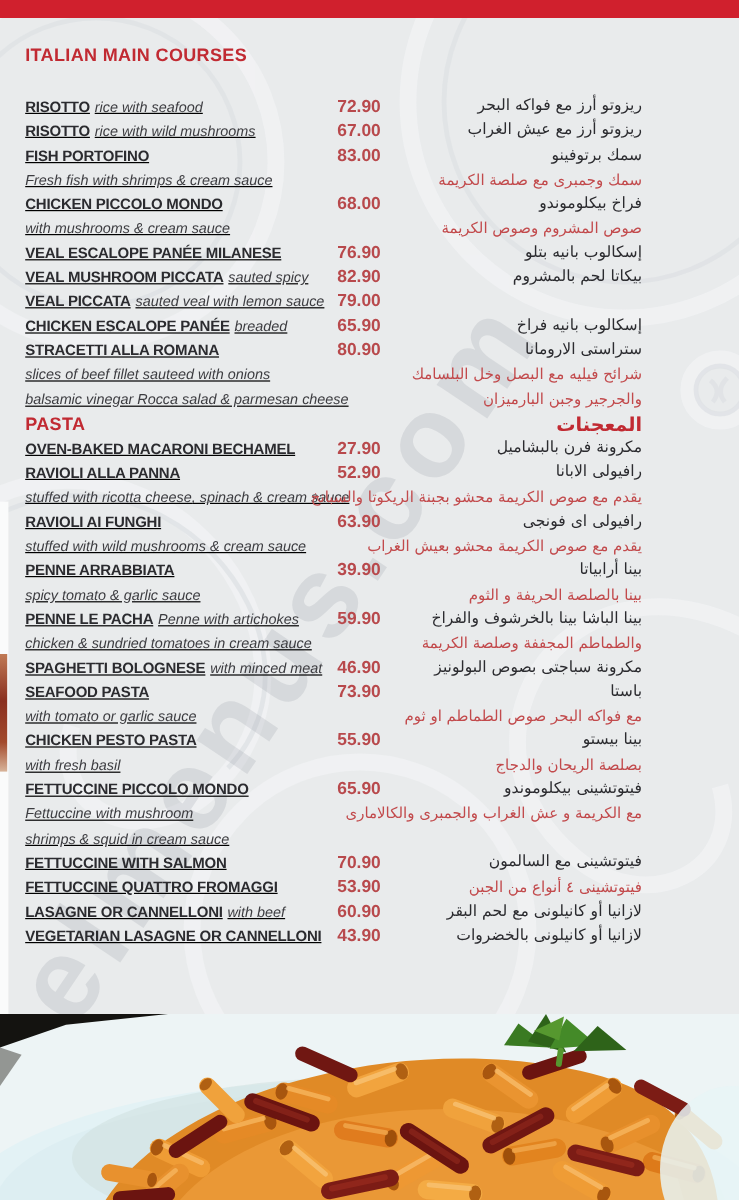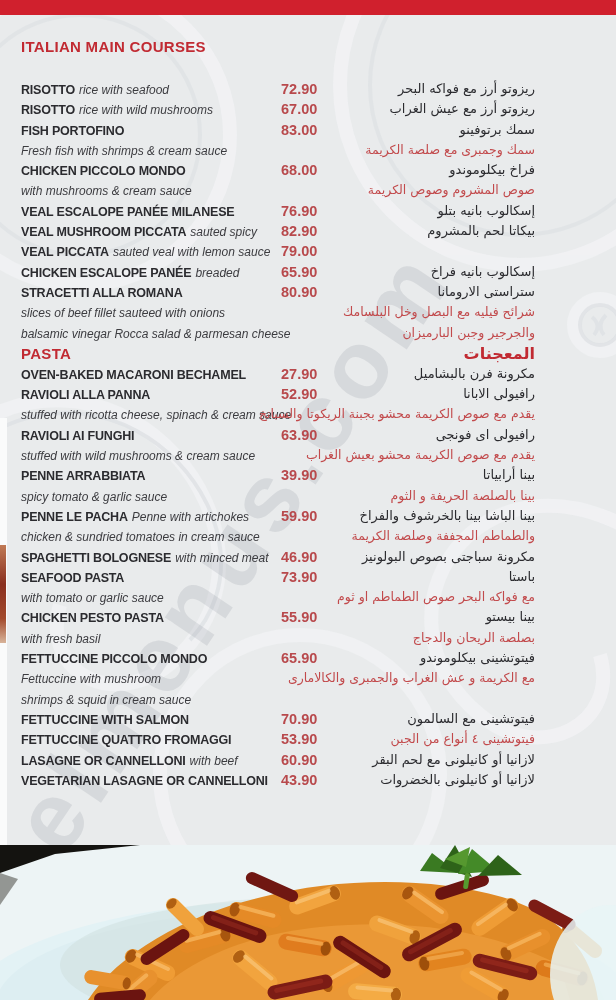--- a/index.html
+++ b/index.html
@@ -18,21 +18,21 @@
   }
   .edge-white{position:absolute;left:0;top:418px;width:7px;height:427px;background:#fafbfb;}
   .edge-photo{position:absolute;left:0;top:545px;width:6px;height:98px;
     background:linear-gradient(#c07a55,#8a2f1f 40%,#a34a2c 75%,#d8b49a);}
   .menu{position:absolute;left:0;top:36px;width:548px;}
   .heading-row{position:relative;height:21px;line-height:21px;white-space:nowrap;}
   .heading-row.first{margin-bottom:22px;}
   .h-en{position:absolute;left:21px;font-size:15px;font-weight:bold;color:#c12a32;letter-spacing:0.3px;}
   .h-ar{position:absolute;right:13px;font-size:16px;font-weight:bold;color:#c12a32;
     direction:rtl;font-family:"DejaVu Sans",sans-serif;}
-  .row{position:relative;height:20.3px;line-height:20.3px;white-space:nowrap;}
+  .row{position:relative;height:20.3px;line-height:20.3px;white-space:nowrap;text-decoration:underline;}
   .row.gap{}
   .name{font-size:12.5px;font-weight:bold;color:#2b2b2f;letter-spacing:-0.2px;margin-left:21px;}
   .idesc{font-size:12px;font-style:italic;color:#3c3c40;margin-left:4px;}
   .price{position:absolute;left:281px;top:0;font-size:14.5px;font-weight:bold;color:#b8494c;}
   .ar{position:absolute;right:13px;top:0;font-size:13px;color:#2b2b2f;direction:rtl;
     font-family:"DejaVu Sans",sans-serif;}
   .ar.red{color:#c24a4c;font-size:12.5px;}
   .sub-en{font-size:12px;font-style:italic;color:#3c3c40;margin-left:21px;}
   .photo{position:absolute;left:0;top:845px;width:616px;height:155px;}
 </style>

